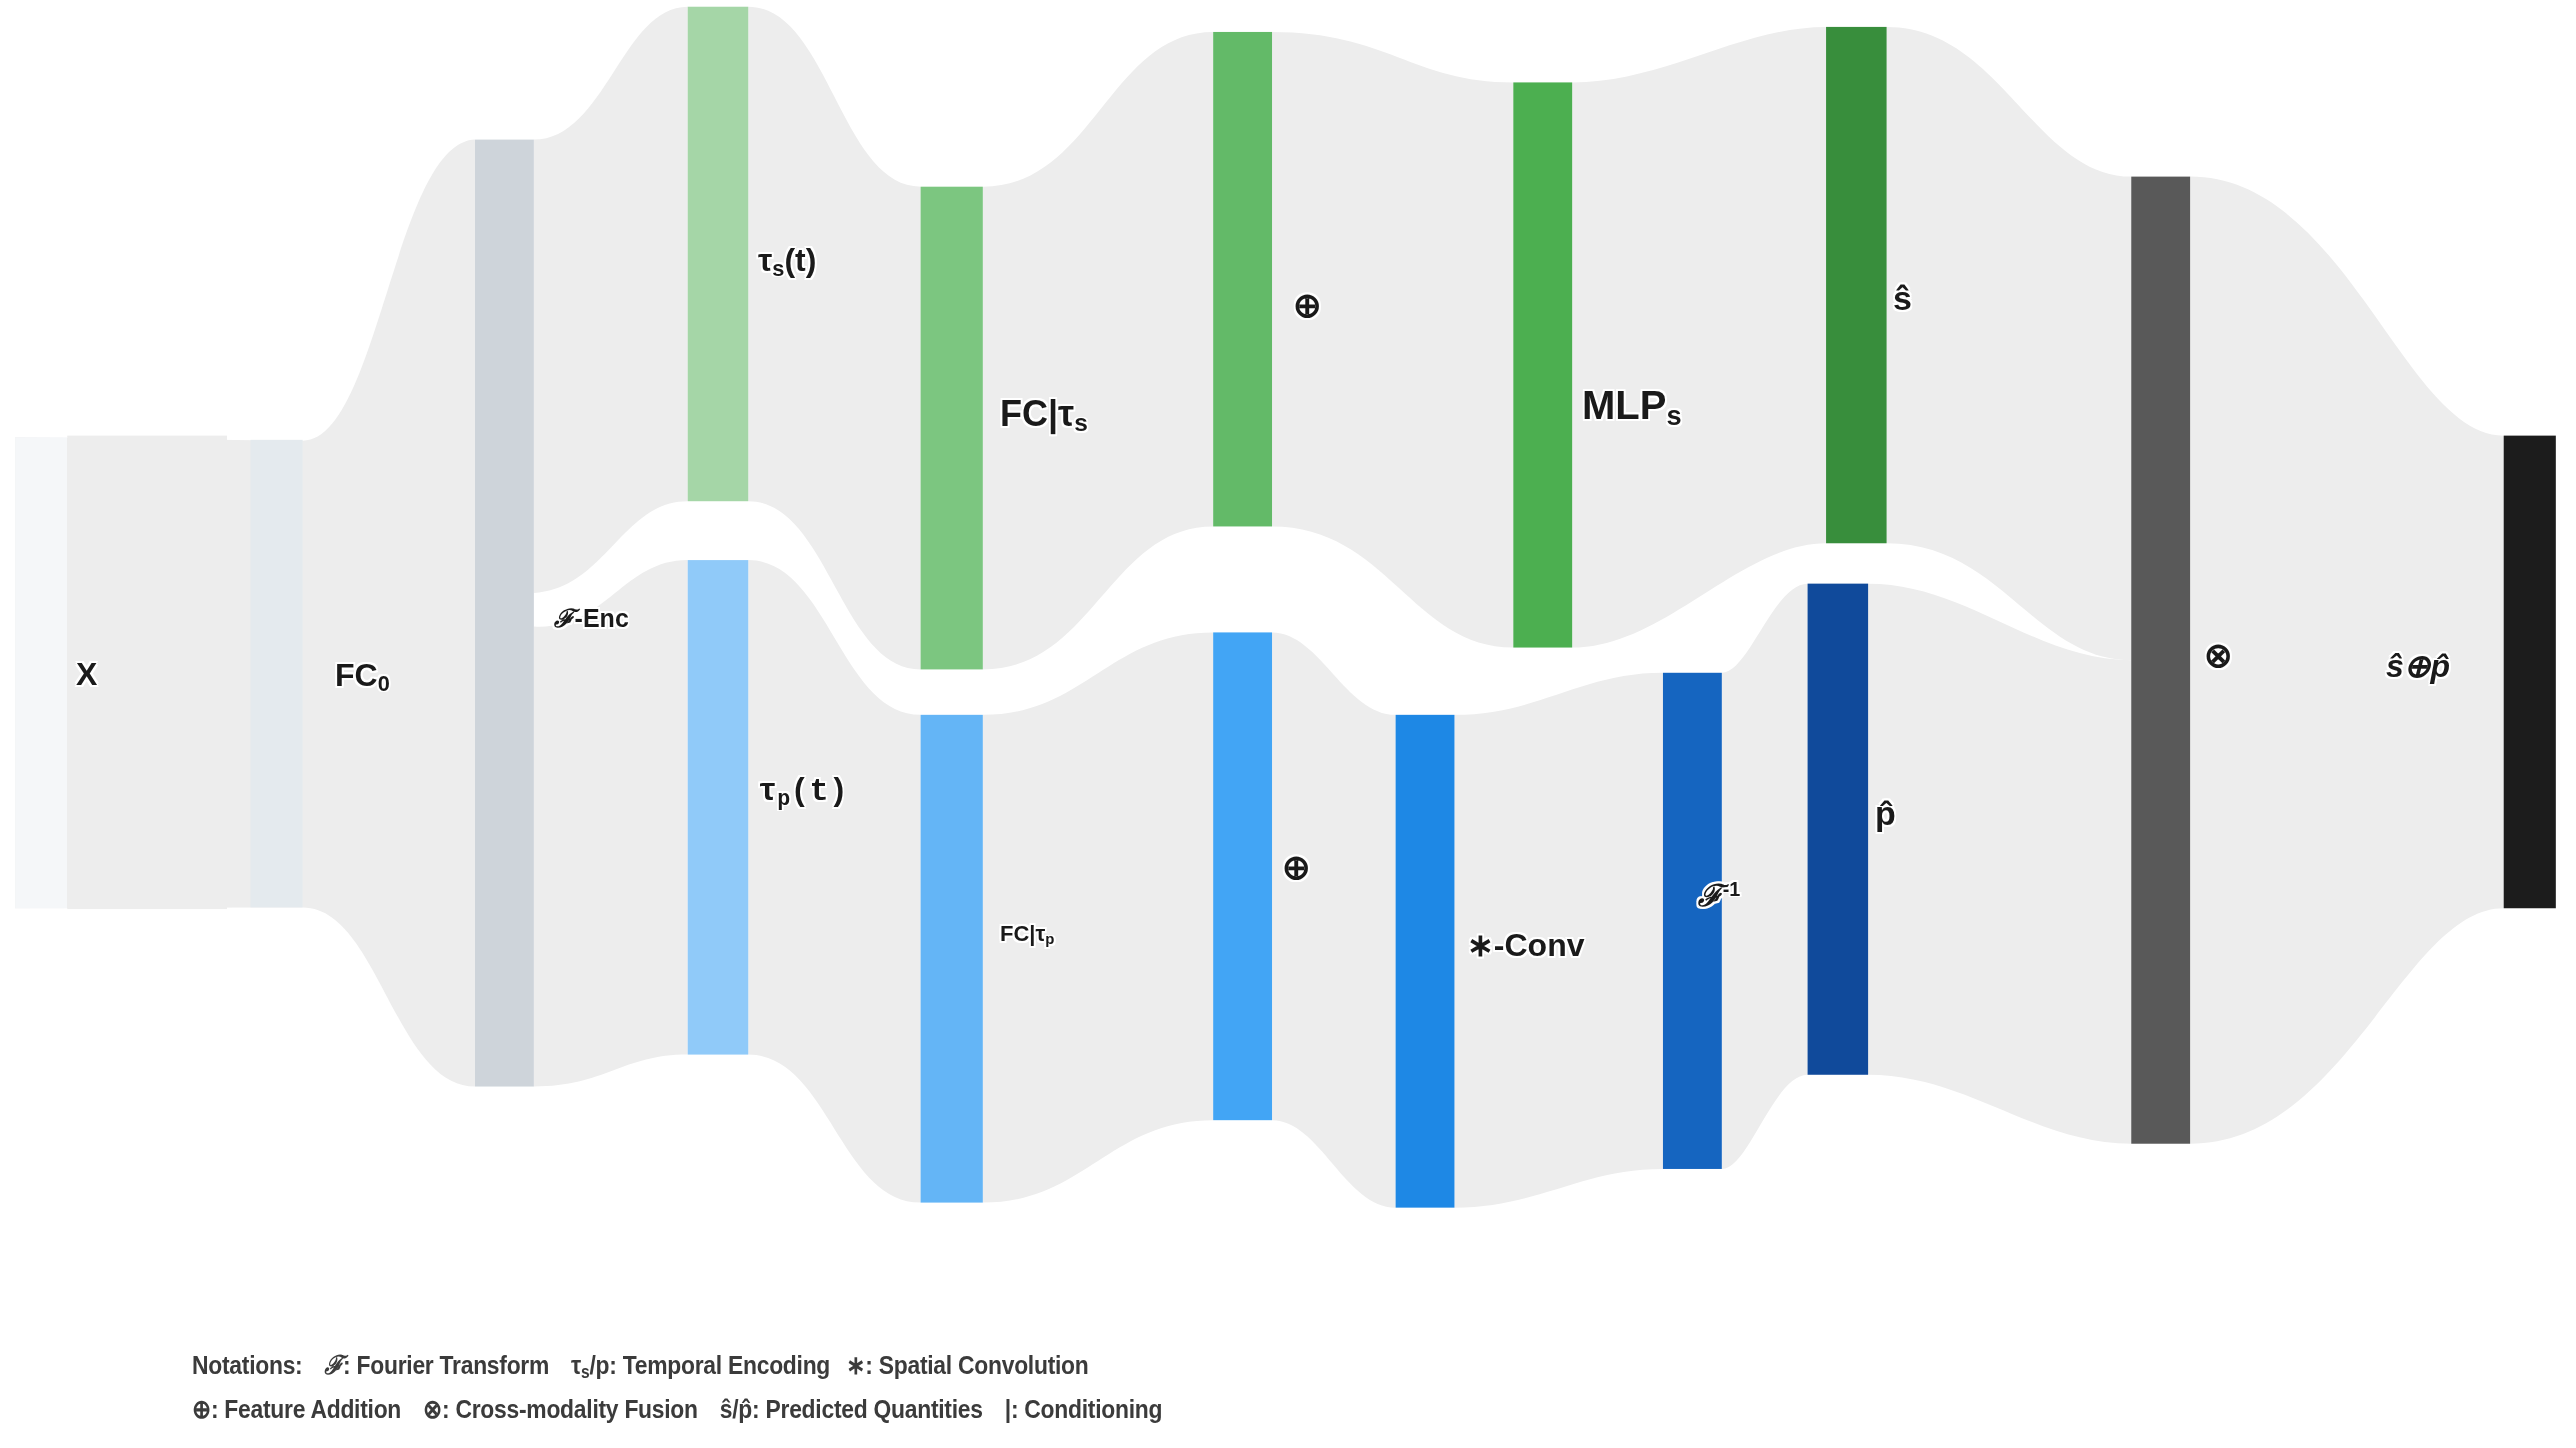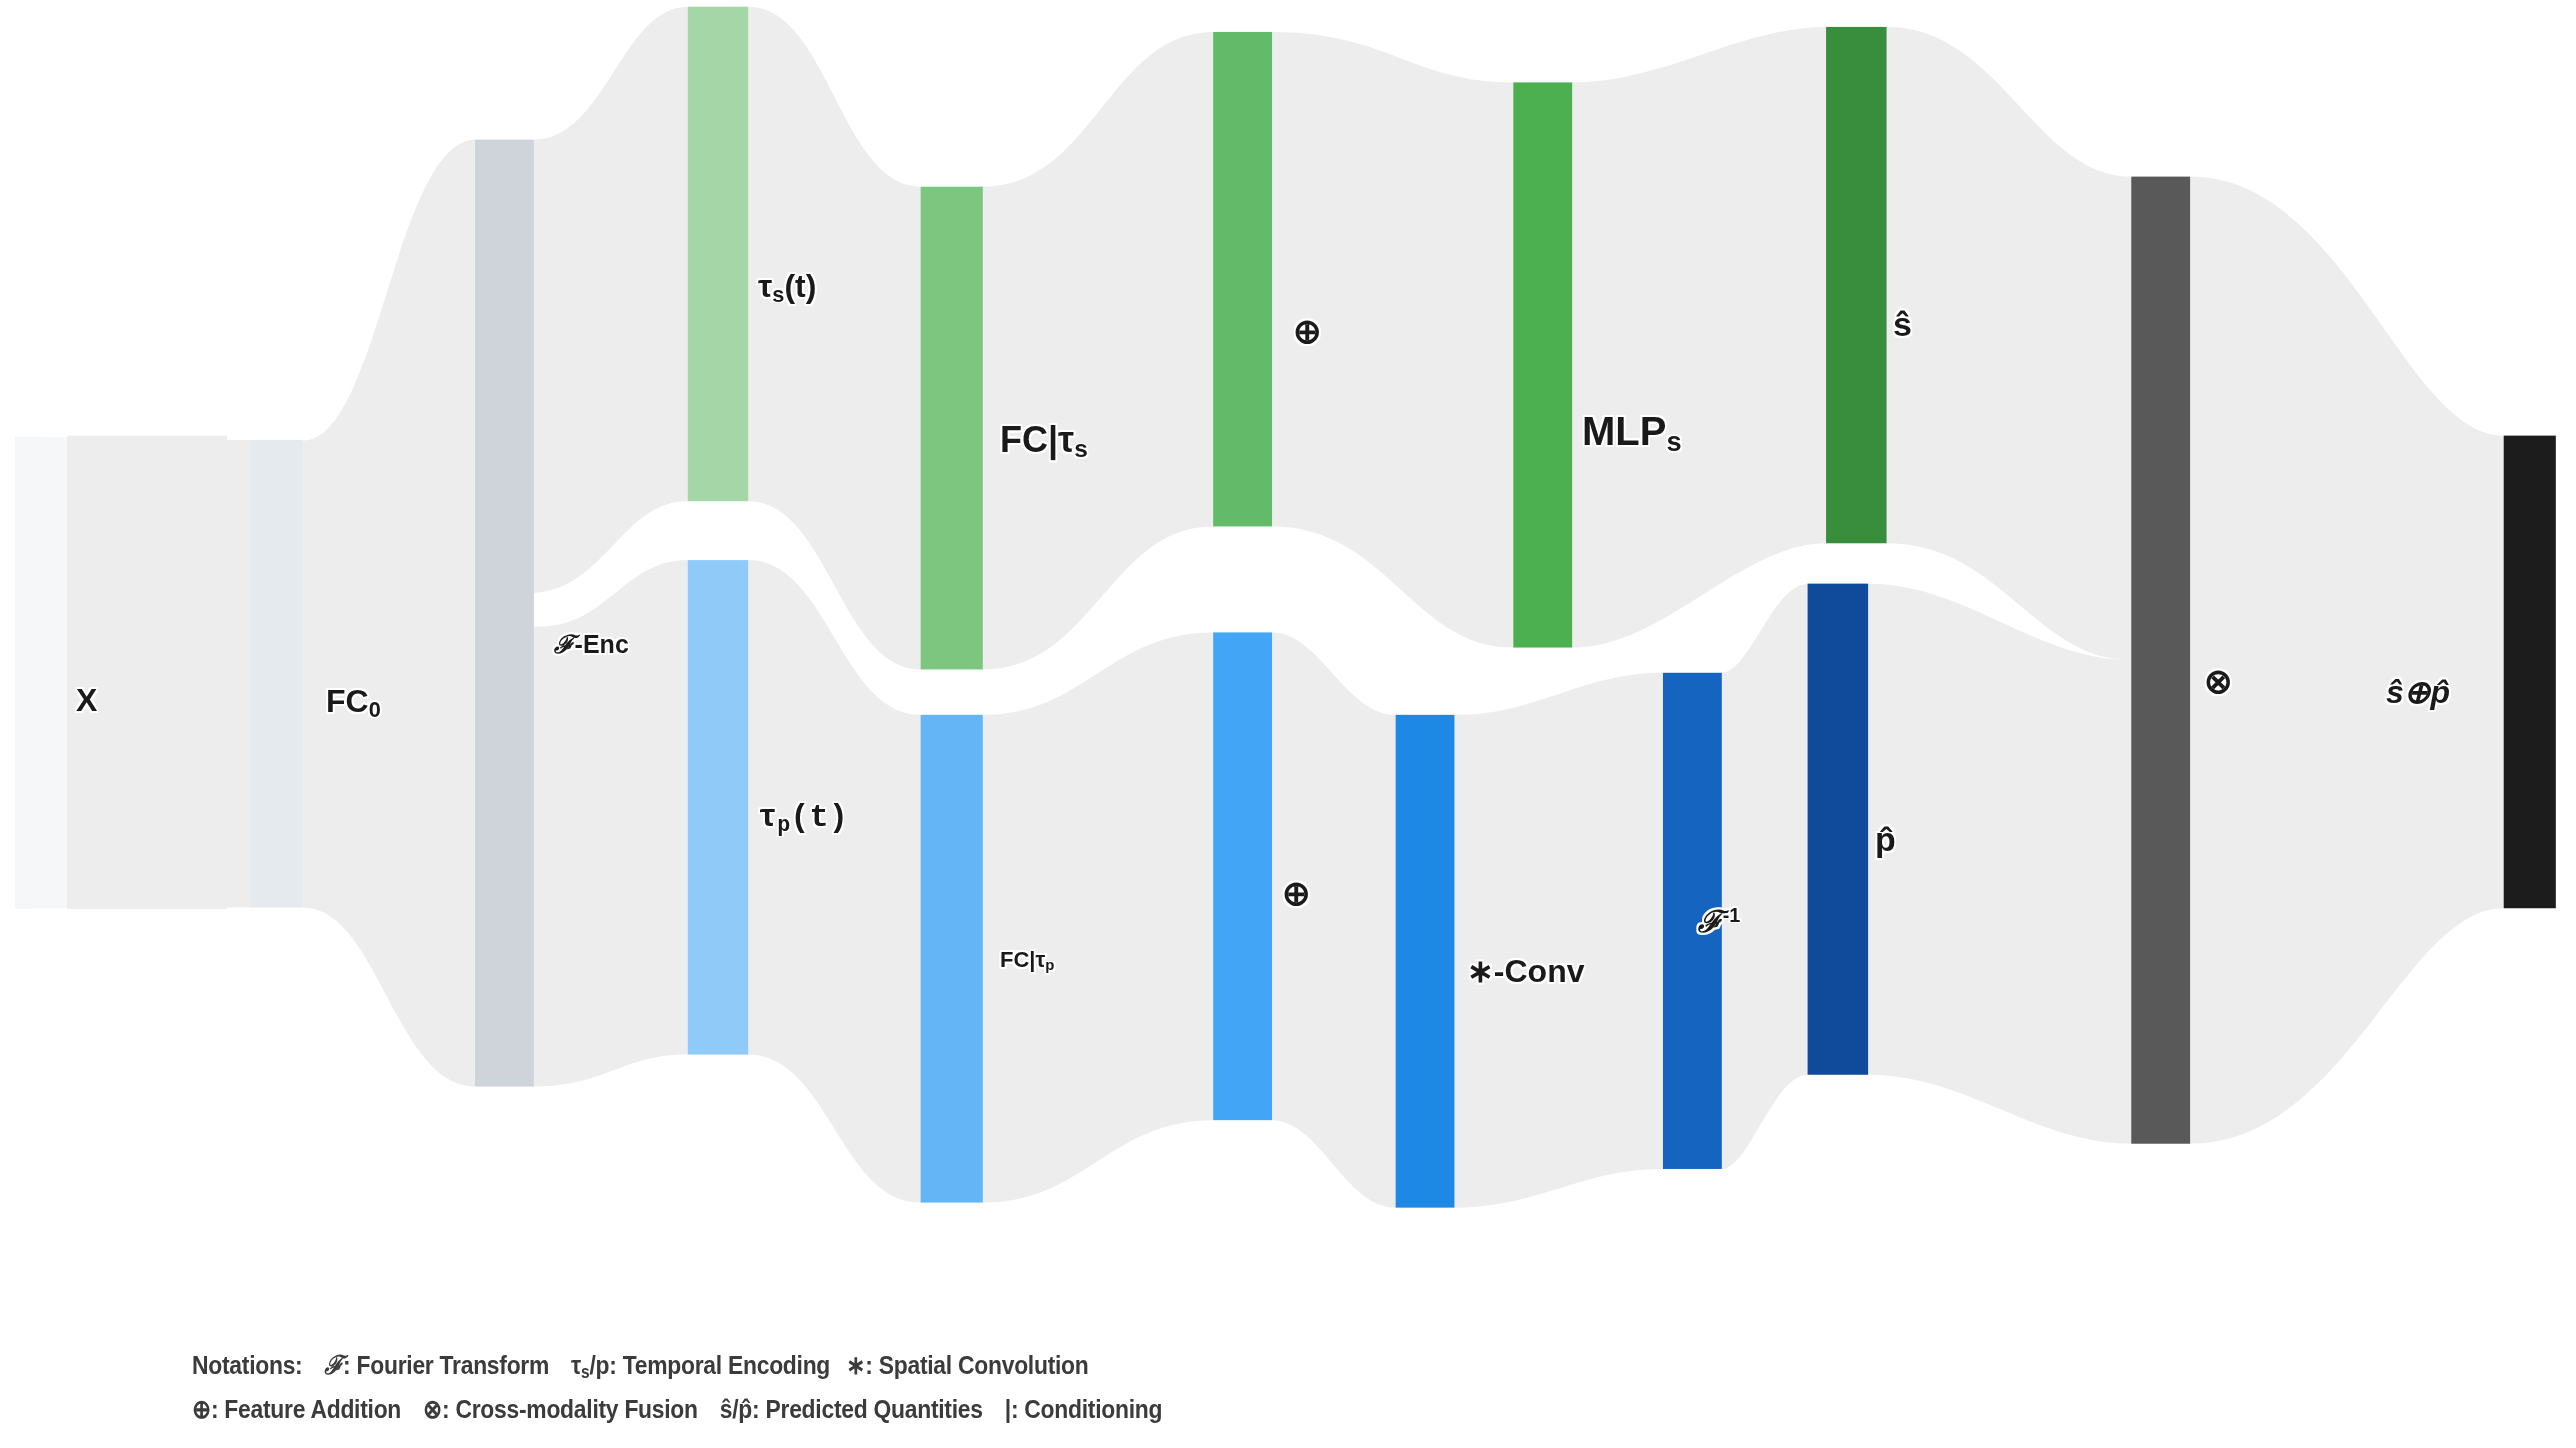--- a/index.html
+++ b/index.html
@@ -12,21 +12,20 @@
   .node-label{
     position:absolute;
     color:#1a1a1a;
     font-weight:bold;
     white-space:nowrap;
     font-family:"Liberation Sans",sans-serif;
     text-shadow:
       -1.7px -1.7px 0 #fff, 1.7px -1.7px 0 #fff, -1.7px 1.7px 0 #fff, 1.7px 1.7px 0 #fff,
       -1.7px 0 0 #fff, 1.7px 0 0 #fff, 0 -1.7px 0 #fff, 0 1.7px 0 #fff;
     pointer-events:none;
-    margin-top:26px;
   }
   .sub{font-size:0.68em;vertical-align:-0.22em;font-weight:bold;}
   .sup{font-size:0.66em;vertical-align:0.52em;font-weight:bold;}
   .script{font-family:"DejaVu Serif",serif;font-style:italic;font-weight:bold;}
 
   #legend{
     position:absolute;
     left:192px;
     top:1352px;
     width:1555px;
@@ -148,21 +147,21 @@
       <rect x="1978" y="800" width="70" height="590" fill="#1565c0"></rect>
       <rect x="2150" y="694" width="72" height="584" fill="#104a9b"></rect>
       <rect x="2172" y="32" width="72" height="614" fill="#388e3c"></rect>
       <rect x="2535" y="210" width="70" height="1150" fill="#595959"></rect>
       <rect x="2978" y="518" width="62" height="562" fill="#1c1c1c"></rect>
     </g>
   </svg>
 
   <div class="node-label" style="left:76px;  top:656px;  font-size:32px;">X</div>
 
-  <div class="node-label" style="left:326px; top:657px; font-size:32px;"><span>FC</span><span class="sub">0</span></div>
+  <div class="node-label" style="left:335px; top:657px; font-size:32px;"><span>FC</span><span class="sub">0</span></div>
 
   <div class="node-label" style="left:554px; top:600px; font-size:25px;"><span class="script">ℱ</span><span>-Enc</span></div>
 
   <div class="node-label" style="left:758px; top:242px; font-size:32px;"><span>τ</span><span class="sub">s</span><span>(t)</span></div>
 
   <div class="node-label" style="left:758px; top:773px; font-size:32px;font-family:Liberation Mono, monospace;"><span>τ</span><span class="sub">p</span><span>(t)</span></div>
 
   <div class="node-label" style="left:1000px; top:393px; font-size:36px;"><span>FC|</span><span>τ</span><span class="sub">s</span></div>
 
   <div class="node-label" style="left:1000px; top:921px; font-size:22px;"><span>FC|</span><span>τ</span><span class="sub">p</span></div>

